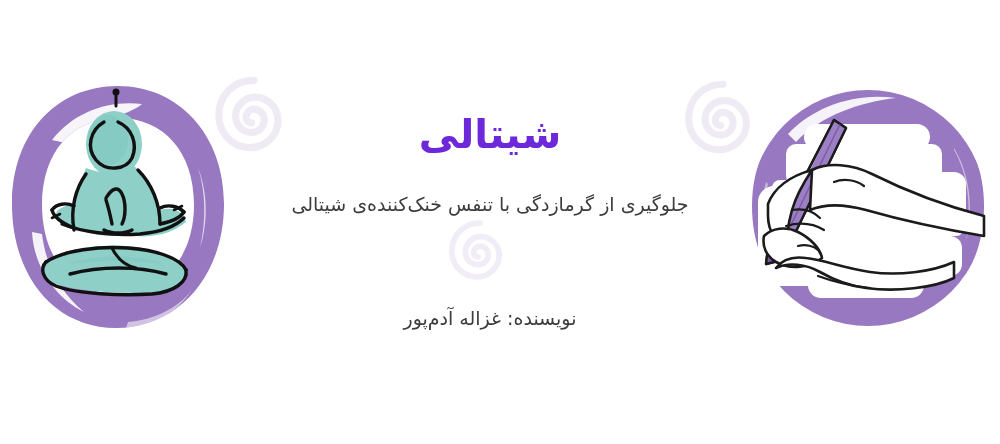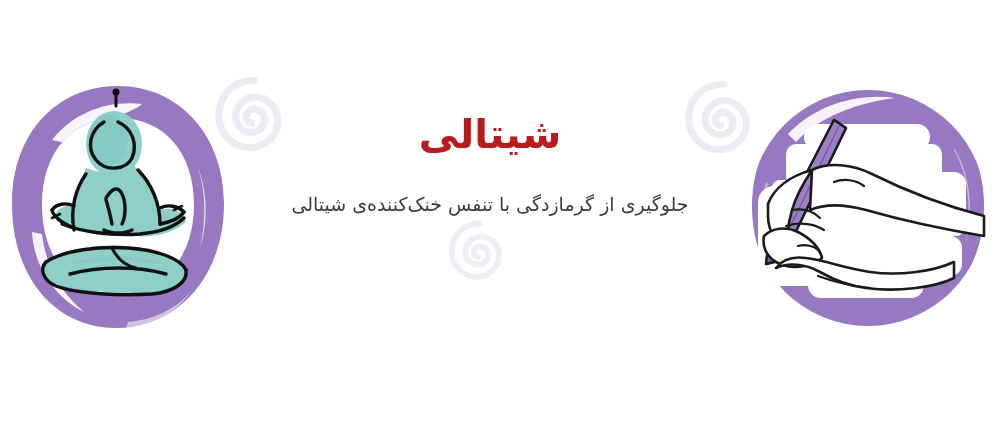--- a/index.html
+++ b/index.html
@@ -47,21 +47,21 @@
     top: 96px;
     width: 500px;
     height: 240px;
     text-align: center;
     direction: rtl;
   }
   #title {
     font-family: "DejaVu Sans", "Liberation Sans", sans-serif;
     font-size: 40px;
     font-weight: 700;
-    color: #b91c1c;
+    color: #6d28d9;
     line-height: 1;
     margin: 0;
     padding-top: 18px;
     letter-spacing: 0px;
   }
   #subtitle {
     font-family: "DejaVu Sans", "Liberation Sans", sans-serif;
     font-size: 19px;
     font-weight: 400;
     color: #3c3c3c;
@@ -158,20 +158,21 @@
         <path d="M178 188 C 180 200 166 210 144 212 C 114 214 68 212 48 204 C 34 198 32 186 38 180"></path>
         <path d="M62 192 C 92 184 130 184 158 192"></path>
         <path d="M104 166 C 110 178 118 184 128 186" stroke-width="3"></path>
       </g>
     </svg>
   </div>
 
   <div id="center-text">
     <h1 id="title">شیتالی</h1>
     <p id="subtitle">جلوگیری از گرمازدگی با تنفس خنک‌کننده‌ی شیتالی</p>
+    <p id="author">نویسنده: غزاله آدم‌پور</p>
   </div>
 
   <div id="right-illustration">
     <svg viewBox="0 0 240 244" width="240" height="244">
       <defs>
         <clipPath id="ringclipR">
           <path d="M122 2 C 190 2 236 52 236 120 C 236 192 188 242 120 242 C 50 242 4 190 4 120 C 4 50 52 2 122 2 Z"></path>
         </clipPath>
       </defs>
 

